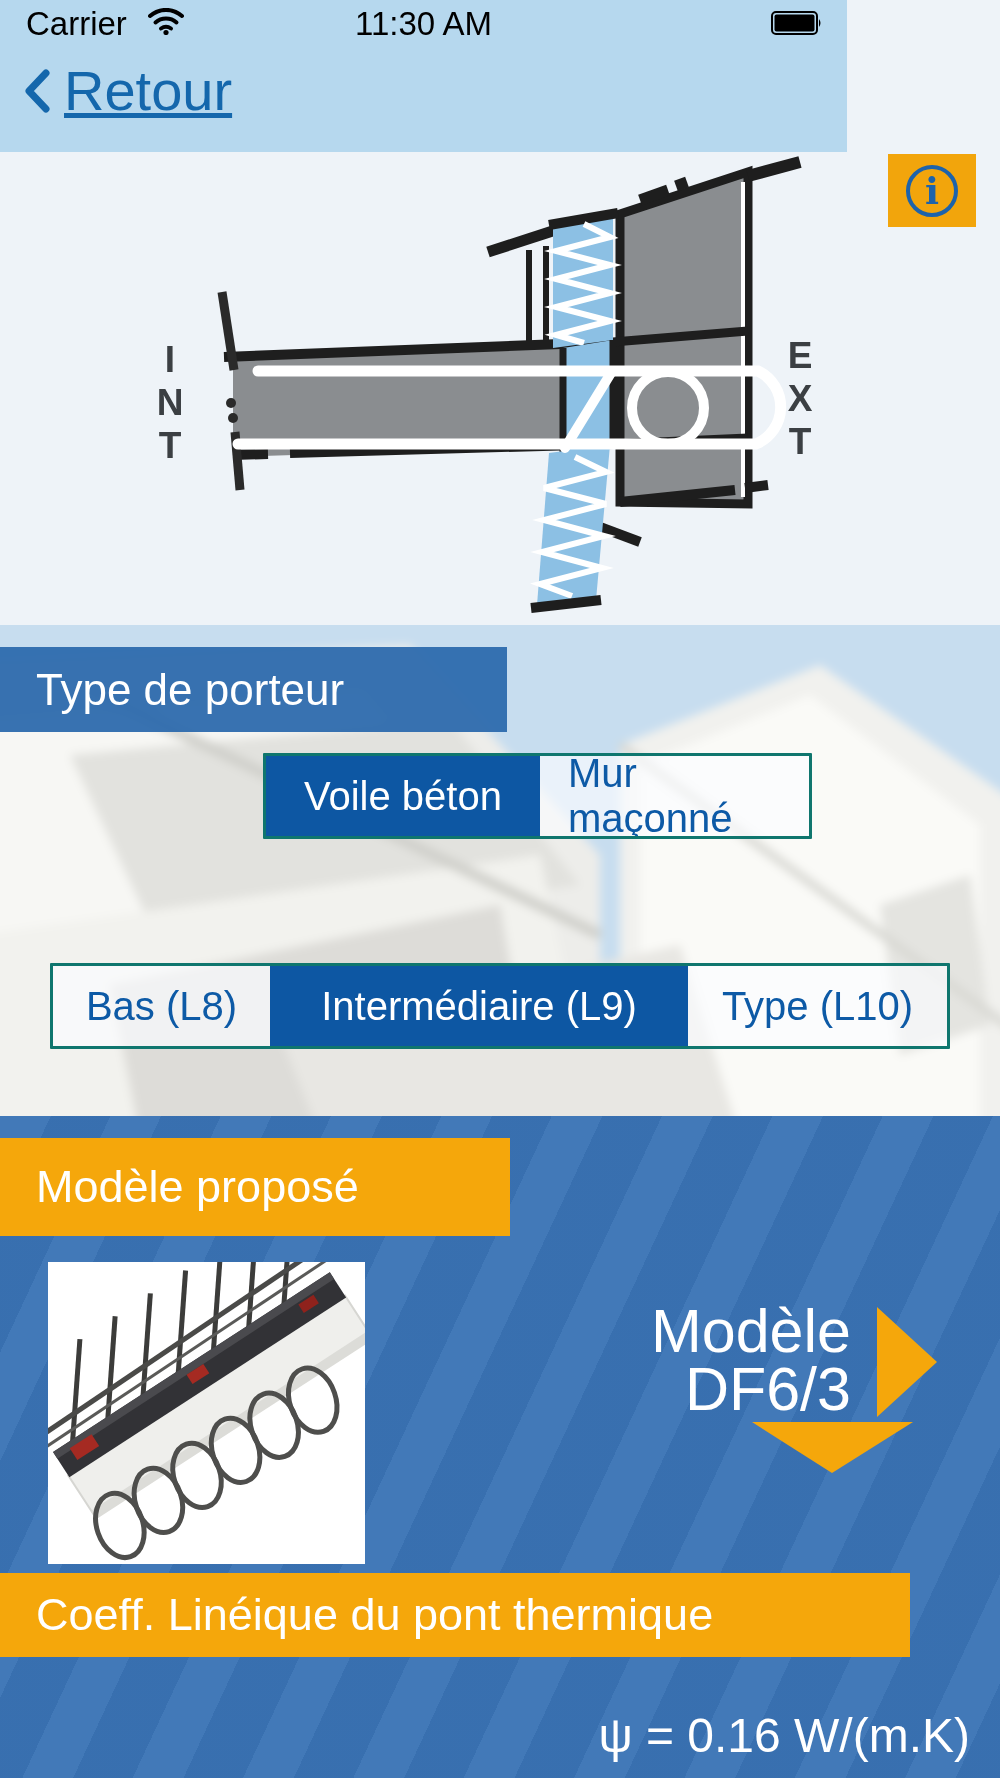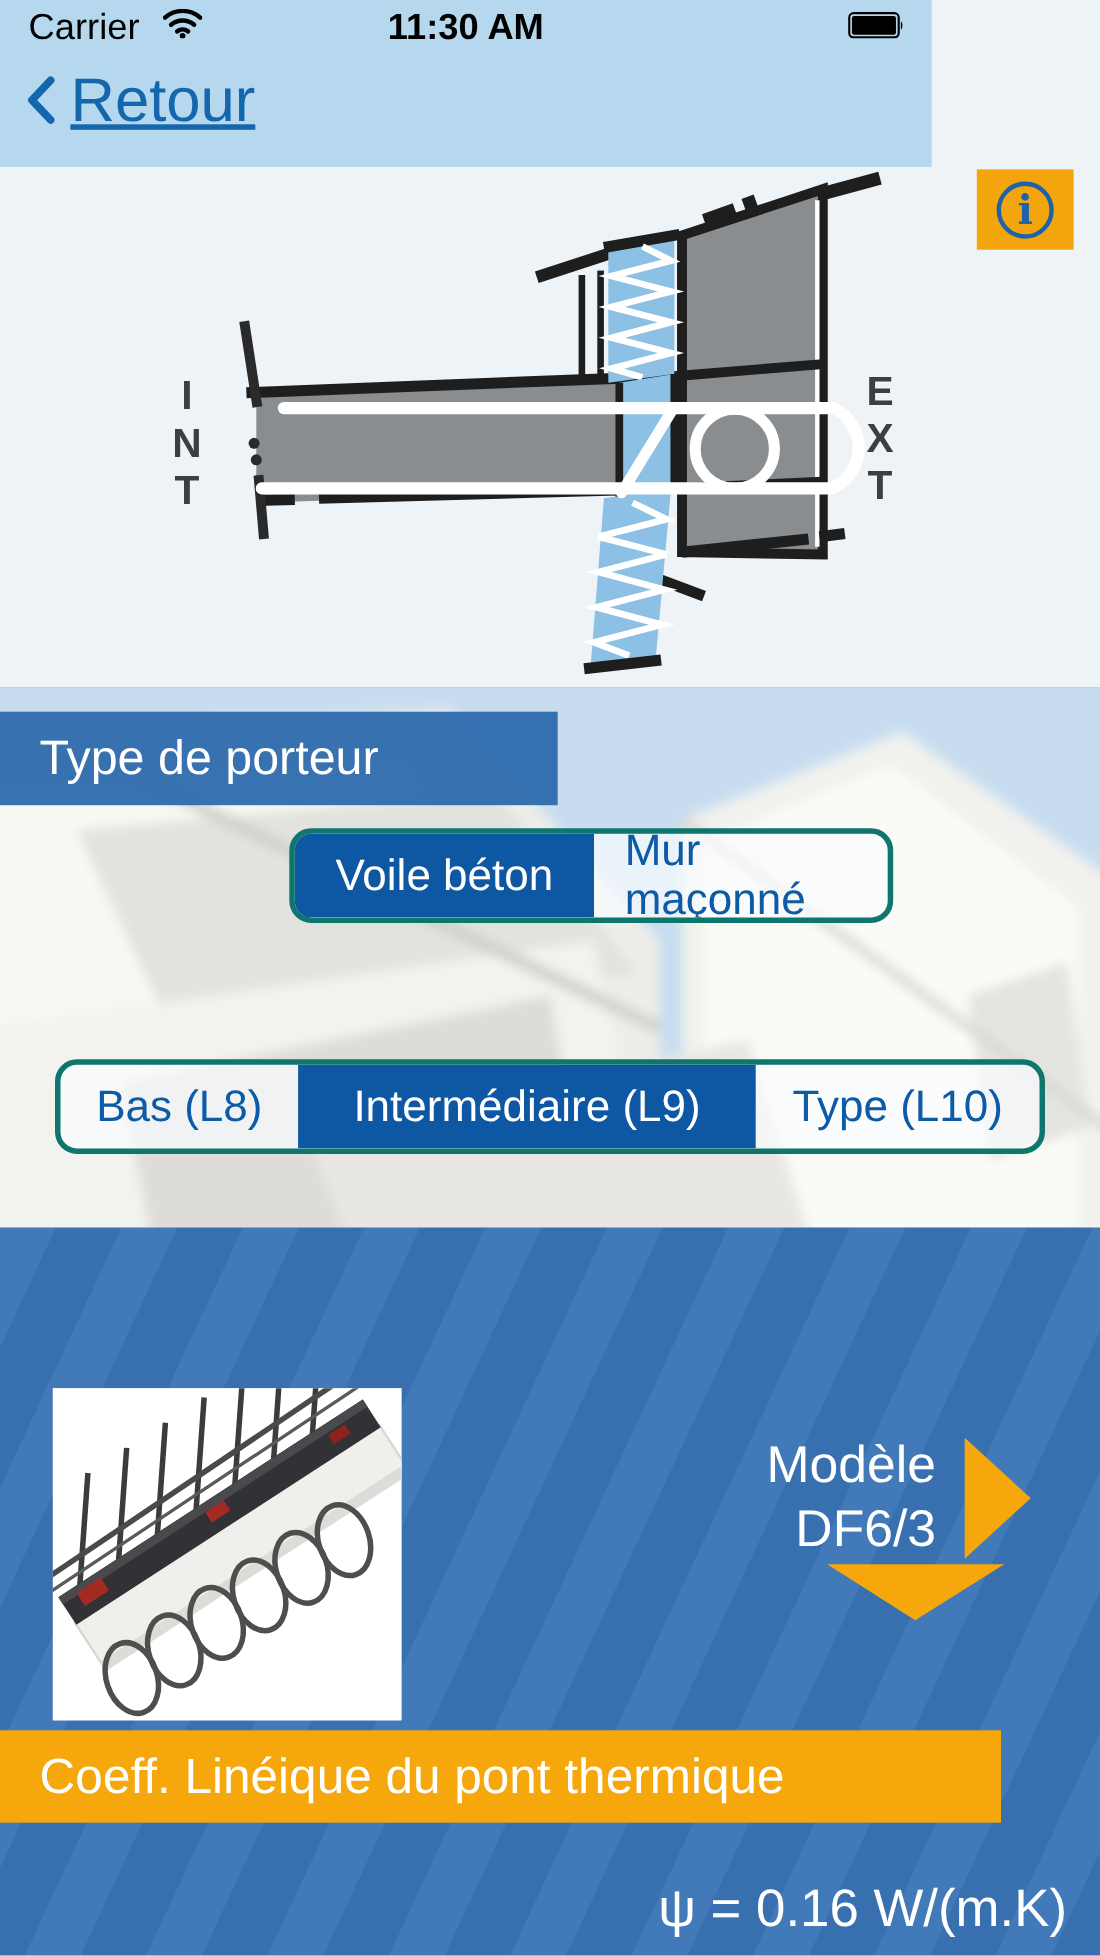--- a/index.html
+++ b/index.html
@@ -5,21 +5,21 @@
   * { margin:0; padding:0; box-sizing:border-box; }
   html,body { width:1000px; }
   body { font-family:"Liberation Sans","DejaVu Sans",sans-serif; background:#fff; }
   .phone { position:relative; width:1000px; height:1778px; overflow:hidden; background:#eef3f8; }
 
   
   .header { position:absolute; left:0; top:0; width:847px; height:152px; background:#b6d8ee; }
   .status-bar { position:absolute; left:0; top:0; width:100%; height:44px; }
   .carrier { position:absolute; left:26px; top:5px; font-size:33px; color:#000; }
   .wifi { position:absolute; left:148px; top:8px; }
-  .time { position:absolute; left:0; top:5px; width:100%; text-align:center; font-size:33px; font-weight:700; color:#000; }
+  .time { position:absolute; left:0; top:5px; width:100%; text-align:center; font-size:33px; font-weight:400; color:#000; }
   .battery { position:absolute; right:24px; top:11px; width:52px; height:24px; }
   .back-btn { position:absolute; left:24px; top:58px; display:flex; align-items:center; cursor:pointer; }
   .back-label { color:#1467ac; font-size:56px; margin-left:14px;text-decoration:underline; }
 
   
   .diagram-section { position:absolute; left:0; top:152px; width:1000px; height:473px; background:#eef3f8; }
   .diagram-svg { position:absolute; left:0; top:0; }
   .stacked { position:absolute; width:44px; text-align:center; font-weight:700; color:#3b3f43;
              font-size:37px; line-height:43px; word-break:break-all; letter-spacing:8px; }
   .stacked-int { left:152px; top:186px; }
@@ -32,21 +32,21 @@
 
   
   .photo-section { position:absolute; left:0; top:625px; width:1000px; height:491px; overflow:hidden; background:#84cc16; }
   .photo-bg { position:absolute; left:-20px; top:-20px; filter:blur(5px); }
 
   .banner-blue { position:absolute; left:0; background:rgba(45,106,173,0.95); color:#fff;
                  font-size:44px; padding-left:36px; display:flex; align-items:center; }
   .banner-porteur  { top:22px;  width:507px; height:85px; }
   .banner-plancher { top:238px; width:502px; height:85px; }
 
-  .segmented { position:absolute; display:flex; border:5px solid #0f766e; border-radius:20px;
+  .segmented { position:absolute; display:flex; border:3px solid #0f766e; border-radius:1px;
                overflow:hidden; background:rgba(250,252,255,0.68); }
   .seg-2 { left:263px; top:128px; width:549px; height:86px; }
   .seg-3 { left:50px;  top:338px; width:900px; height:86px; }
   .segment { display:flex; align-items:center; justify-content:center; font-size:40px;
              color:#0d5aa6; cursor:pointer; }
   .segment.selected { background:#0d57a3; color:#fff; }
   .seg-2 .segment:nth-child(1){ width:274px; }
   .seg-2 .segment:nth-child(2){ width:269px;padding-left:28px; }
   .seg-3 .segment:nth-child(1){ width:217px; }
   .seg-3 .segment:nth-child(2){ width:418px; }
@@ -55,21 +55,21 @@
   
   .result-section { position:absolute; left:0; top:1116px; width:1000px; height:662px; background:#3a73b5; }
   .result-pattern { position:absolute; inset:0;
       background:repeating-linear-gradient(115deg, rgba(255,255,255,0.045) 0 46px, rgba(0,0,0,0.03) 46px 100px); }
   .banner-orange { position:absolute; left:0; background:#f5a70b; color:#fff; font-size:45px;
                    padding-left:36px; display:flex; align-items:center; }
   .banner-modele { top:22px;  width:510px; height:98px; }
   .banner-coeff  { top:457px; width:910px; height:84px; }
   .product-box { position:absolute; left:48px; top:146px; width:317px; height:302px; background:#fff; }
   .model-label { position:absolute; left:545px; top:186px; width:306px; text-align:right;
-                 color:#fff; font-size:47px; line-height:58px; }
+                 color:#fff; font-size:61px; line-height:58px; }
   .model-arrow { position:absolute; left:750px; top:189px; cursor:pointer; }
   .psi-value { position:absolute; right:30px; top:592px; color:#fff; font-size:48px; }
 </style>
 </head>
 <body>
 
 <div class="phone">
 
   <div class="header">
     <div class="status-bar">
@@ -177,20 +177,23 @@
     <div class="segmented seg-3">
       <div class="segment">Bas (L8)</div>
       <div class="segment selected">Intermédiaire (L9)</div>
       <div class="segment">Type (L10)</div>
     </div>
   </div>
 
   <div class="result-section">
     <div class="result-pattern"></div>
 
+    <div class="banner-orange banner-modele">
+      <span>Modèle proposé</span>
+    </div>
 
     <div class="product-box">
       <svg width="317" height="302" viewBox="0 0 317 302">
         <rect x="0" y="0" width="317" height="302" fill="#ffffff"></rect>
         <g transform="translate(28,218) rotate(-33)">
           <rect x="-4" y="-8" width="330" height="48" fill="#efefec" stroke="#d6d6d2" stroke-width="2"></rect>
           <rect x="-4" y="34" width="330" height="10" fill="#dcdcd8"></rect>
           <ellipse cx="12" cy="62" rx="23" ry="33" transform="rotate(14 12 62)" fill="none" stroke="#4e4e4c" stroke-width="5"></ellipse>
           <ellipse cx="58" cy="62" rx="23" ry="33" transform="rotate(14 58 62)" fill="none" stroke="#4e4e4c" stroke-width="5"></ellipse>
           <ellipse cx="104" cy="62" rx="23" ry="33" transform="rotate(14 104 62)" fill="none" stroke="#4e4e4c" stroke-width="5"></ellipse>

